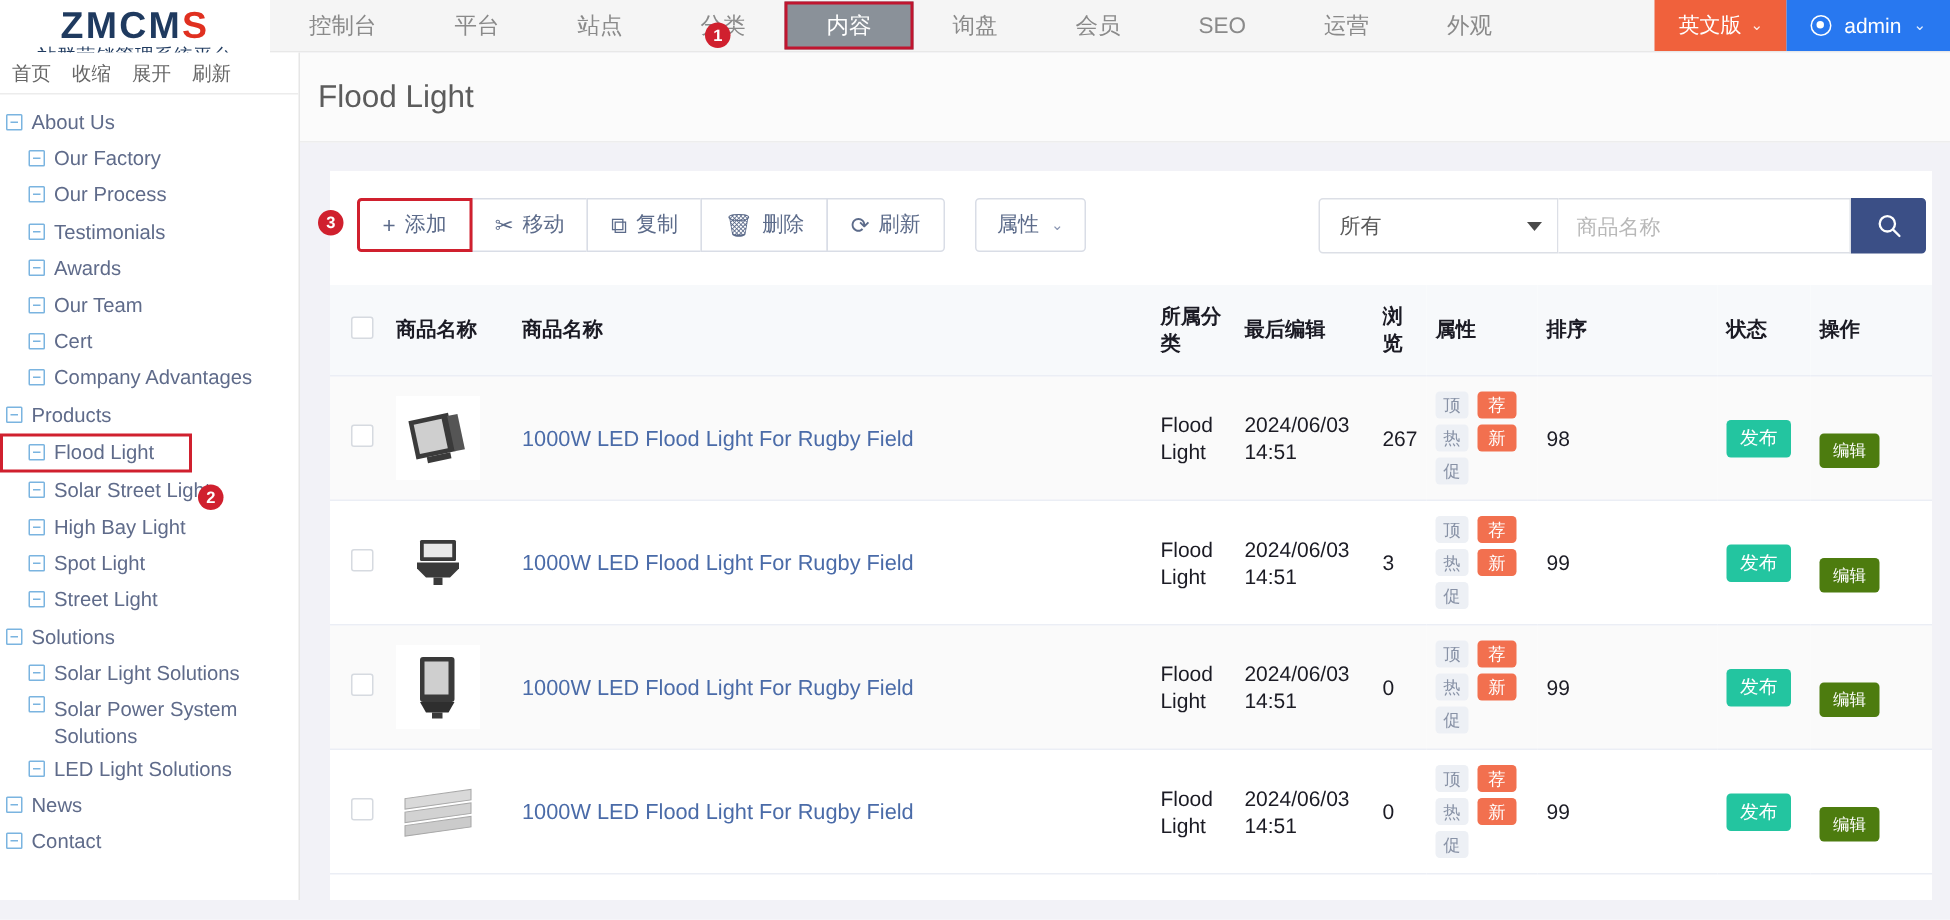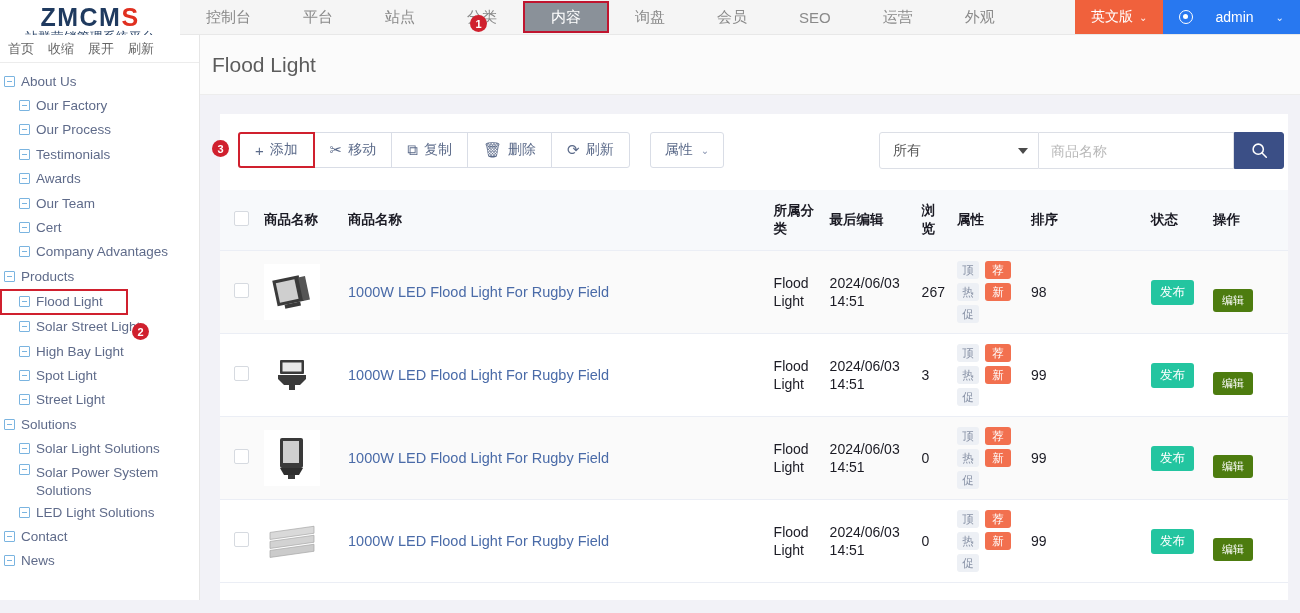--- a/index.html
+++ b/index.html
@@ -57,21 +57,21 @@
   }
   #badge-1 { left: 470px; top: 15px; }
   .nav-right { display: flex; align-items: stretch; }
   .lang-btn {
     background: #f0613c; color: #fff;
     display: flex; align-items: center; gap: 6px;
     padding: 0 16px; font-size: 14px; cursor: pointer;
   }
   .admin-btn {
     background: #2878f0; color: #fff;
-    display: flex; align-items: center; gap: 22px;
+    display: flex; align-items: center; gap: 8px;
     padding: 0 16px; font-size: 14px; cursor: pointer;
   }
   .caret { font-size: 10px; opacity: .9; }
   .user-circ {
     width: 14px; height: 14px; border: 1.5px solid #fff;
     border-radius: 50%; position: relative; display: inline-block;
   }
   .user-circ::after {
     content: ""; position: absolute; left: 3px; top: 2.5px;
     width: 5px; height: 5px; border-radius: 50%; background: #fff;
@@ -354,25 +354,25 @@
         <div class="tnode lvl1 wrap">
           <span class="minus-sq"></span>
           <span>Solar Power System Solutions</span>
         </div>
         <div class="tnode lvl1">
           <span class="minus-sq"></span>
           <span>LED Light Solutions</span>
         </div>
         <div class="tnode lvl0">
           <span class="minus-sq"></span>
+          <span>News</span>
+        </div>
+        <div class="tnode lvl0">
+          <span class="minus-sq"></span>
           <span>Contact</span>
-        </div>
-        <div class="tnode lvl0">
-          <span class="minus-sq"></span>
-          <span>News</span>
         </div>
       </div>
     <div class="nav-badge" id="badge-2">2</div>
   </div>
 
   <div class="main">
     <div class="pagehead">
       <div class="pagetitle">Flood Light</div>
     </div>
 

